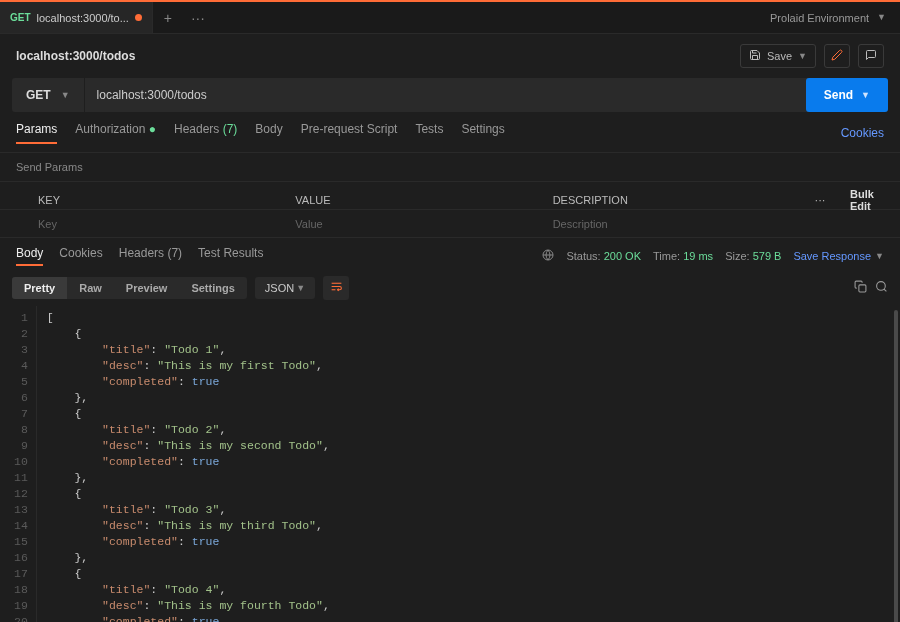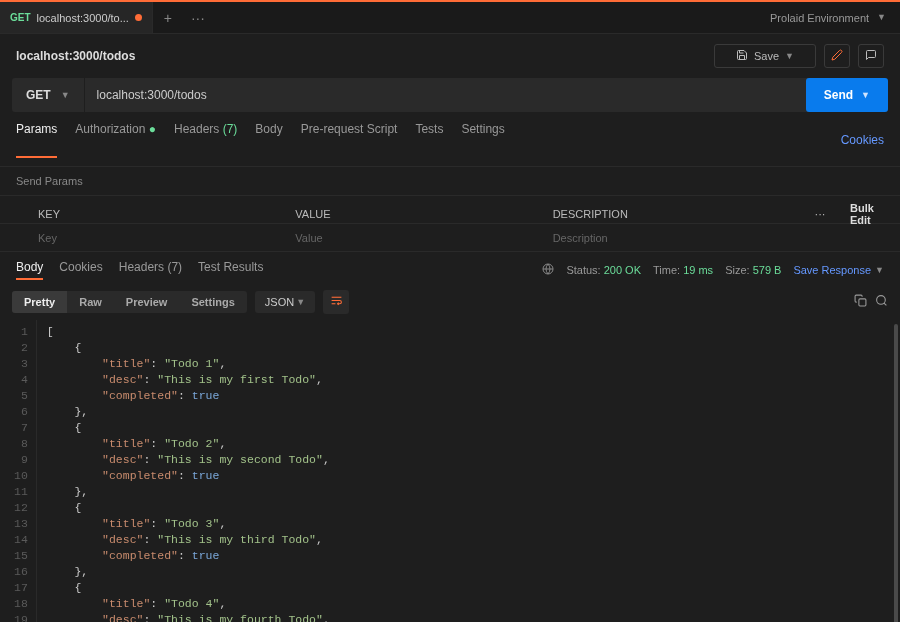--- a/index.html
+++ b/index.html
@@ -35,21 +35,21 @@
 }
 .titlebar {
   display: flex; align-items: center;
   padding: 10px 16px;
 }
 .req-title { color: #ddd; font-size: 12px; font-weight: 600; }
 .titlebar-right { margin-left: auto; display: flex; gap: 8px; align-items: center; }
 .btn-outline {
   display: flex; align-items: center; gap: 6px;
   border: 1px solid #3a3a3a; border-radius: 3px;
-  padding: 4px 21px; color: #bbb; font-size: 11px; cursor: pointer;
+  padding: 4px 8px; color: #bbb; font-size: 11px; cursor: pointer;
 }
 .icon-btn {
   width: 26px; height: 24px;
   display: flex; align-items: center; justify-content: center;
   border: 1px solid #3a3a3a; border-radius: 3px;
   cursor: pointer; color: #bbb;
 }
 .icon-btn.orange { color: #ff6c37; }
 .urlbar {
   display: flex; align-items: stretch;
@@ -68,21 +68,21 @@
 .send-btn {
   display: flex; align-items: center; gap: 8px;
   background: #097bed; color: #fff; font-weight: 600;
   padding: 0 18px; border-radius: 3px; margin-left: 8px; cursor: pointer;
 }
 .tabs-row {
   display: flex; align-items: center; gap: 18px;
   padding: 0 16px 8px 16px;
   border-bottom: 1px solid #2a2a2a;
 }
-.req-tab { color: #999; font-size: 12px; cursor: pointer; padding-bottom: 20px; border-bottom: 2px solid transparent; }
+.req-tab { color: #999; font-size: 12px; cursor: pointer; padding-bottom: 6px; border-bottom: 2px solid transparent; }
 .req-tab.active { color: #eee; border-bottom-color: #ff6c37; }
 .req-tab .dot-green { color: #6bdd9a; }
 .req-tab .count { color: #6bdd9a; }
 .cookies-link { margin-left: auto; color: #6598ff; cursor: pointer; }
 .subhead { padding: 8px 16px; color: #888; font-size: 11px; }
 .kv-table { width: calc(100% - 0px); }
 .kv-header, .kv-row {
   display: grid;
   grid-template-columns: 28px 1fr 1fr 1fr 40px 60px;
   align-items: center;

